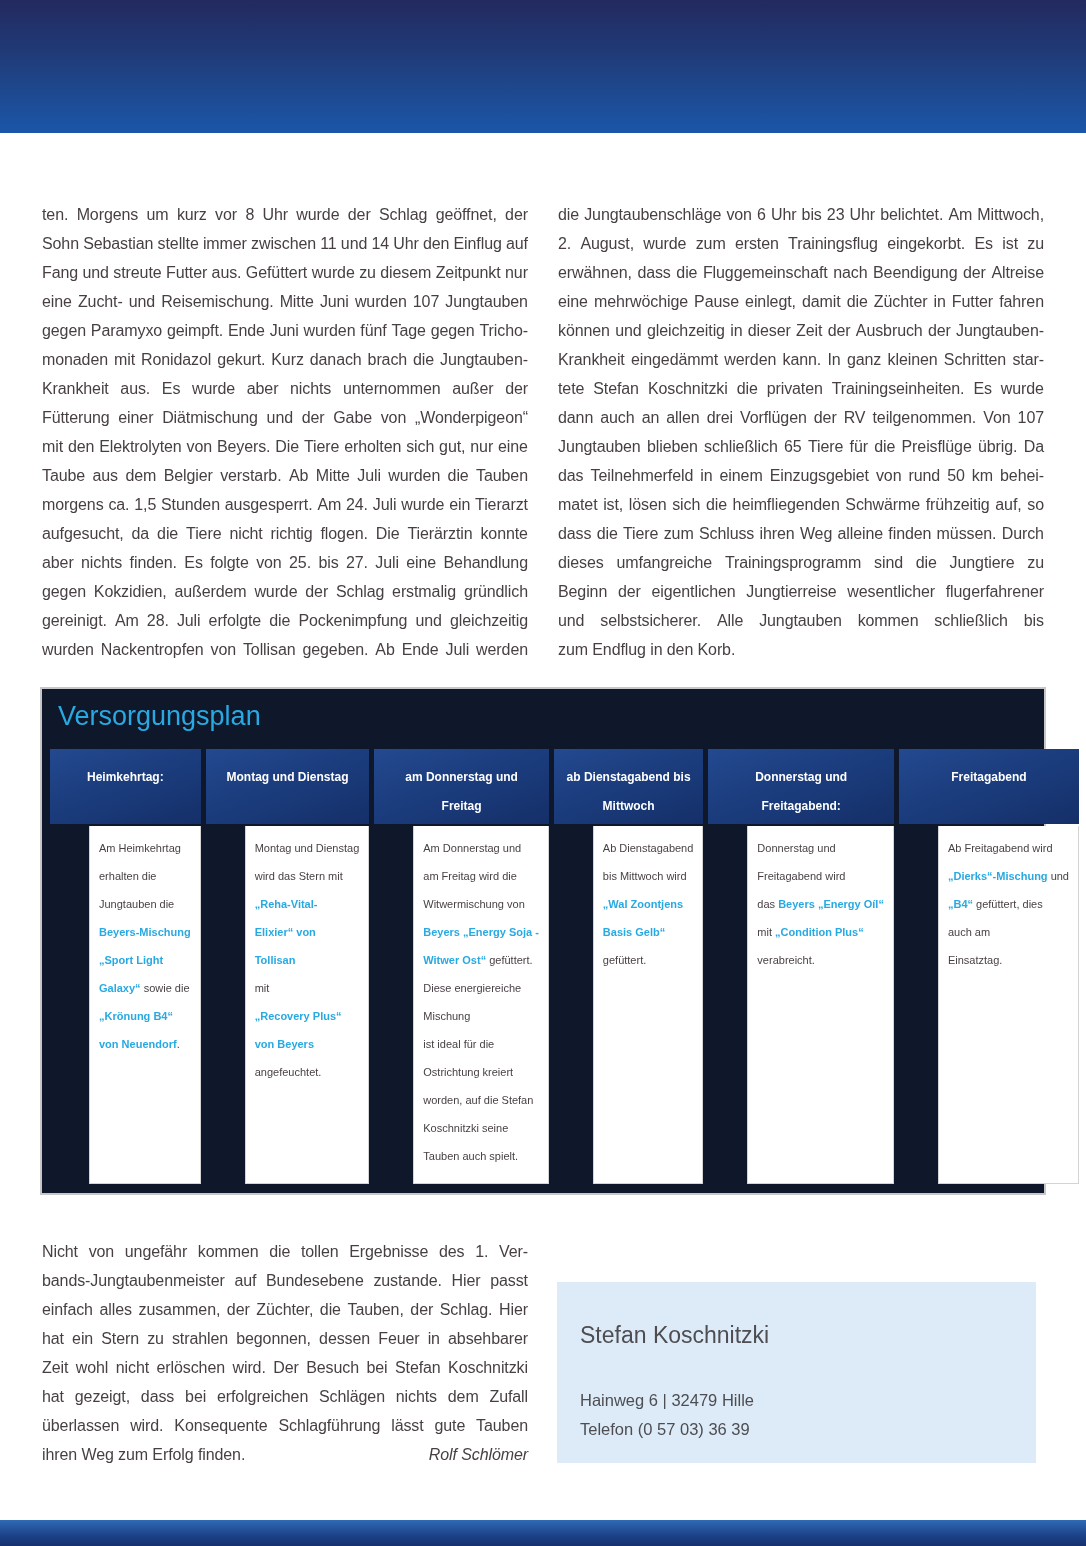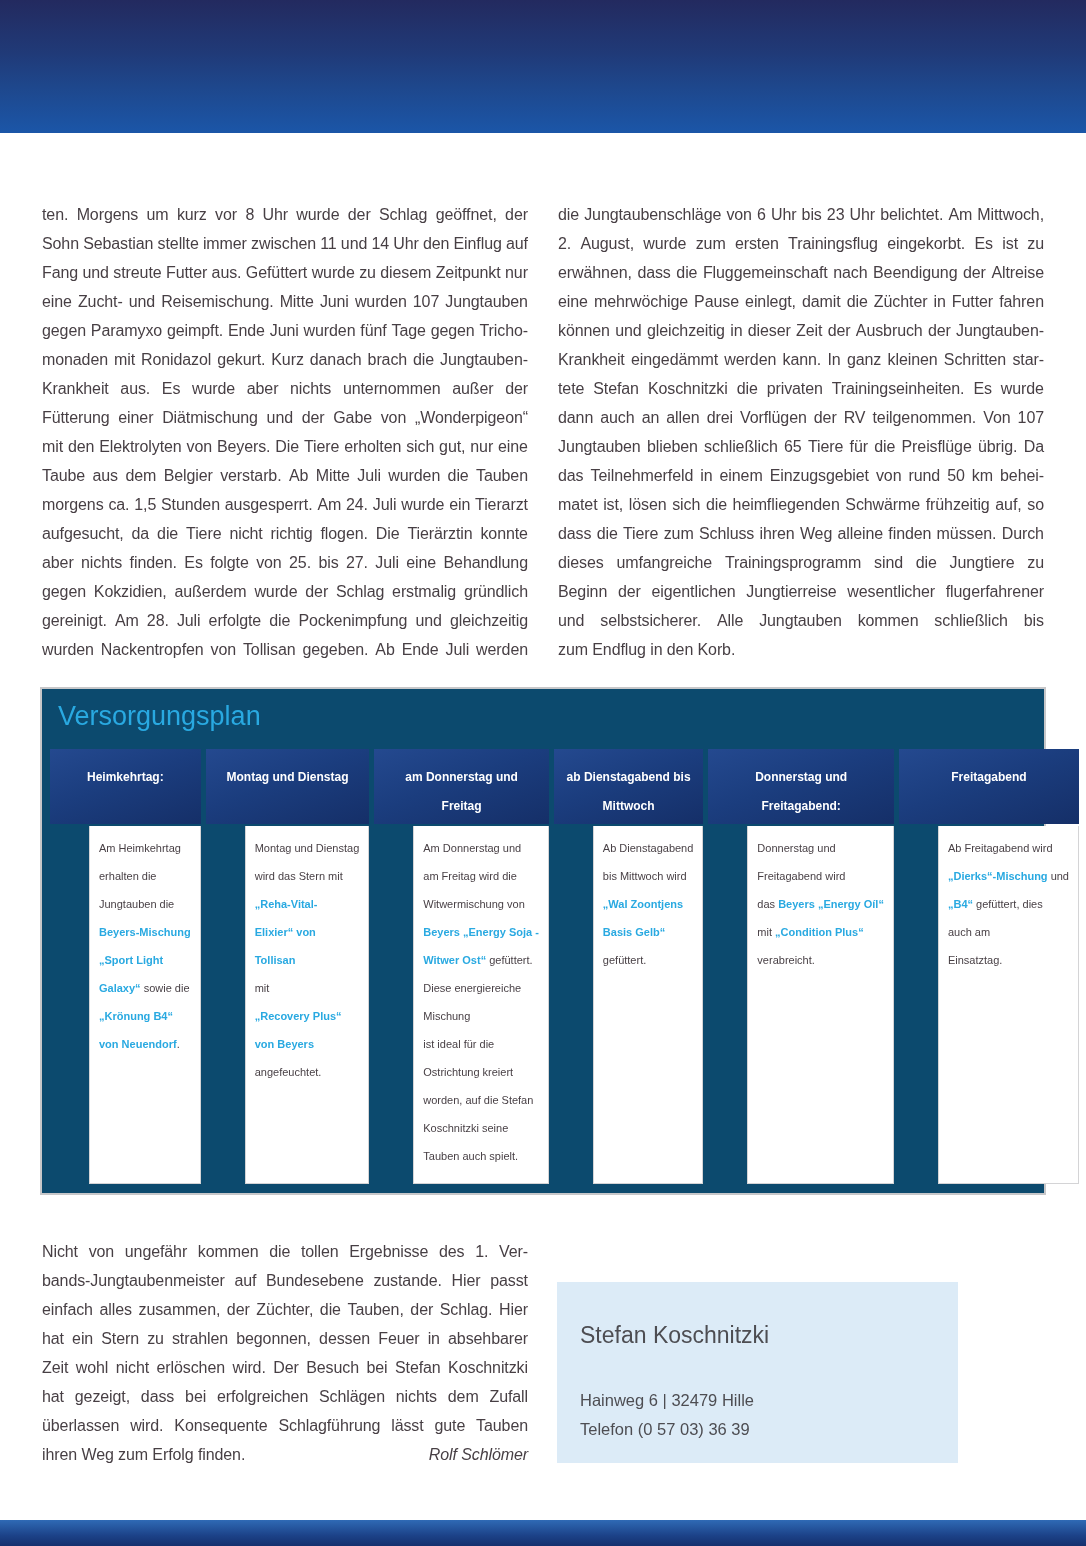--- a/index.html
+++ b/index.html
@@ -16,39 +16,39 @@
 
   
   .col{width:486px;font-size:16px;letter-spacing:-0.1px;}
   .col-left{left:42px;top:200px;}
   .col-right{left:558px;top:200px;}
   .tl{height:29px;line-height:29px;white-space:nowrap;}
   .tl.just{display:flex;justify-content:space-between;}
 
   
   .plan-box{left:40px;top:687px;width:1006px;height:508px;
-    border:2px solid #c7c7c9;box-sizing:border-box;padding:10px 8px 8px 8px;background:#0c4a6e;}
+    border:2px solid #c7c7c9;box-sizing:border-box;padding:10px 8px 8px 8px;background:#0f172a;}
   .plan-title{font-size:27px;color:#29a9e1;line-height:34px;padding-left:8px;margin-bottom:16px;}
   .plan-grid{display:grid;grid-template-columns:repeat(6,1fr);column-gap:5px;height:418px;}
   .plan-col{display:flex;flex-direction:column;}
   .plan-head{height:75px;box-sizing:border-box;padding-top:14px;text-align:center;
     color:#ffffff;font-weight:bold;font-size:12px;line-height:29px;
     background:linear-gradient(160deg,#24498f 0%,#1b3d7e 45%,#152f68 100%);}
   .plan-body{flex:1;margin-top:2px;background:#fff;border:1px solid #d4d4d6;border-top:none;
     box-sizing:border-box;padding:8px 9px 13px 9px;font-size:11px;margin-left:39px;}
   .cl{height:28px;line-height:28px;white-space:nowrap;}
   .acc,.accent{color:#29a9e1;font-weight:bold;}
 
   
   .closing{left:42px;top:1237px;width:486px;font-size:16px;letter-spacing:-0.1px;}
   .final-row{height:29px;line-height:29px;display:flex;justify-content:space-between;}
   .author{font-style:italic;}
 
   
-  .contact{left:557px;top:1282px;width:401px;height:181px;background:#dcebf7;
+  .contact{left:557px;top:1282px;width:479px;height:181px;background:#dcebf7;
     box-sizing:border-box;padding:38px 24px 0 23px;color:#4d4d52;}
   .contact-name{font-size:23px;line-height:30px;margin-bottom:36px;}
   .contact-line{font-size:16.5px;line-height:29px;}
 </style>
 </head>
 <body>
 
 <div class="abs banner-top"></div>
 
 <div class="abs col col-left">

